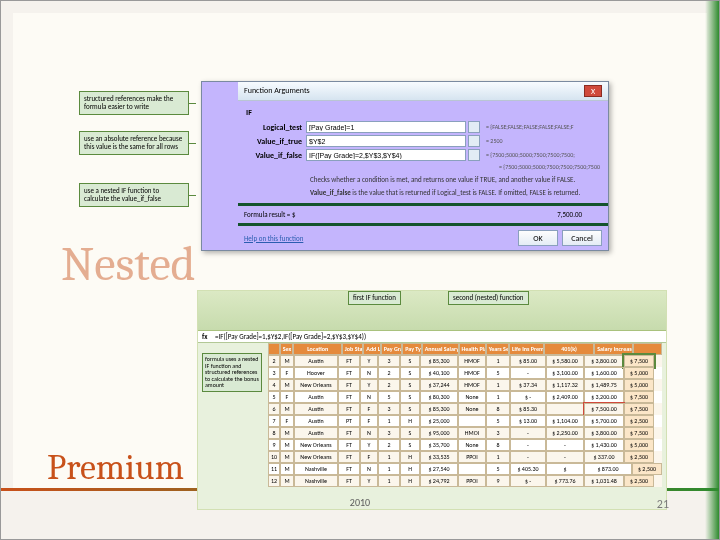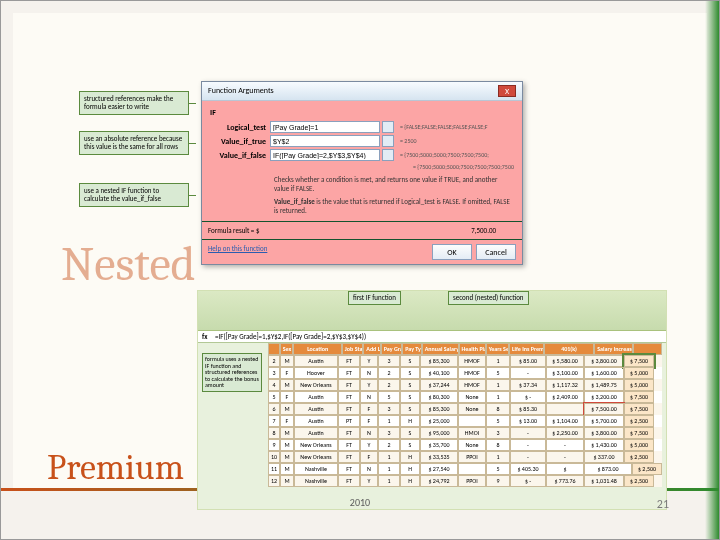--- a/index.html
+++ b/index.html
@@ -3,33 +3,33 @@
 <meta charset="utf-8">
 <style>
   * { box-sizing: border-box; margin: 0; padding: 0; }
   body { width: 720px; height: 540px; font-family: Calibri, Arial, sans-serif; background: #f5f2ed; overflow: hidden; position: relative; }
   .slide { width: 720px; height: 540px; position: relative; border: 1px solid #999; }
   .bg-band { position: absolute; left: 12px; right: 12px; top: 12px; bottom: 48px; background: #fdfbf5; }
   .bg-stripe-bottom { position: absolute; left: 0; right: 0; bottom: 48px; height: 3px; background: linear-gradient(to right, #c8511a, #2e8b2e); }
   .green-side { position: absolute; right: 0; top: 0; bottom: 0; width: 14px; background: linear-gradient(to left, #2e8b2e, rgba(46,139,46,0)); }
 
   
-  .dialog { position: absolute; top: 80px; left: 200px; width: 322px; background: #fca5a5; border: 1px solid #7a8aa0; box-shadow: 2px 2px 5px rgba(0,0,0,.3); font-size: 8px; }
+  .dialog { position: absolute; top: 80px; left: 200px; width: 408px; background: #c4b5fd; border: 1px solid #7a8aa0; box-shadow: 2px 2px 5px rgba(0,0,0,.3); font-size: 8px; padding-left: 36px; }
   .dlg-title { background: linear-gradient(#f7fbff,#d6e4f0); padding: 3px 6px; display: flex; justify-content: space-between; border-bottom: 1px solid #b9c5d4; }
   .dlg-close { width: 18px; height: 12px; background: #d04a3c; color: #fff; font-size: 8px; text-align: center; border: 1px solid #8a2c22; }
   .dlg-body { padding: 6px 8px; }
   .dlg-fn { font-weight: bold; margin-bottom: 4px; }
   .dlg-row { display: flex; align-items: center; margin-bottom: 2px; }
   .dlg-lbl { width: 60px; text-align: right; font-weight: bold; padding-right: 4px; }
   .dlg-input { flex: 1; height: 12px; border: 1px solid #8aa0bd; background: #fff; padding: 0 2px; font-size: 7px; }
   .dlg-icon { width: 12px; height: 12px; border: 1px solid #8aa0bd; background: #e2ecf5; margin-left: 2px; }
   .dlg-hint { flex: 0 0 120px; padding-left: 6px; color: #555; font-size: 6px; }
   .dlg-desc { font-size: 7px; color: #333; margin: 4px 0; padding-left: 64px; }
   .dlg-desc2 { font-size: 7px; color: #333; padding-left: 64px; }
-  .dlg-foot { display: flex; justify-content: space-between; align-items: flex-start; border-top: 1px solid #14532d; padding: 4px 6px; font-size: 7px; }
+  .dlg-foot { display: flex; justify-content: space-between; align-items: center; border-top: 3px solid #14532d; padding: 4px 6px; font-size: 7px; }
   .dlg-help { color: #2a5db0; text-decoration: underline; }
   .dlg-btns { display: flex; gap: 4px; }
   .dlg-btn { width: 40px; height: 16px; border: 1px solid #8aa0bd; background: linear-gradient(#fdfdfd,#e4ecf5); font-size: 8px; text-align: center; line-height: 14px; }
 
   
   .callout { position: absolute; background: #d9ead3; border: 1px solid #5b8a3e; padding: 3px 4px; font-size: 7px; width: 110px; line-height: 1.15; }
   .callout::after { content:""; position:absolute; right:-8px; top:50%; width:8px; height:1px; background:#5b8a3e; }
 
   
   .ws { position: absolute; top: 289px; left: 196px; width: 470px; height: 220px; border: 1px solid #d2e0b3; background: #e8f1dd; font-size: 6px; }

